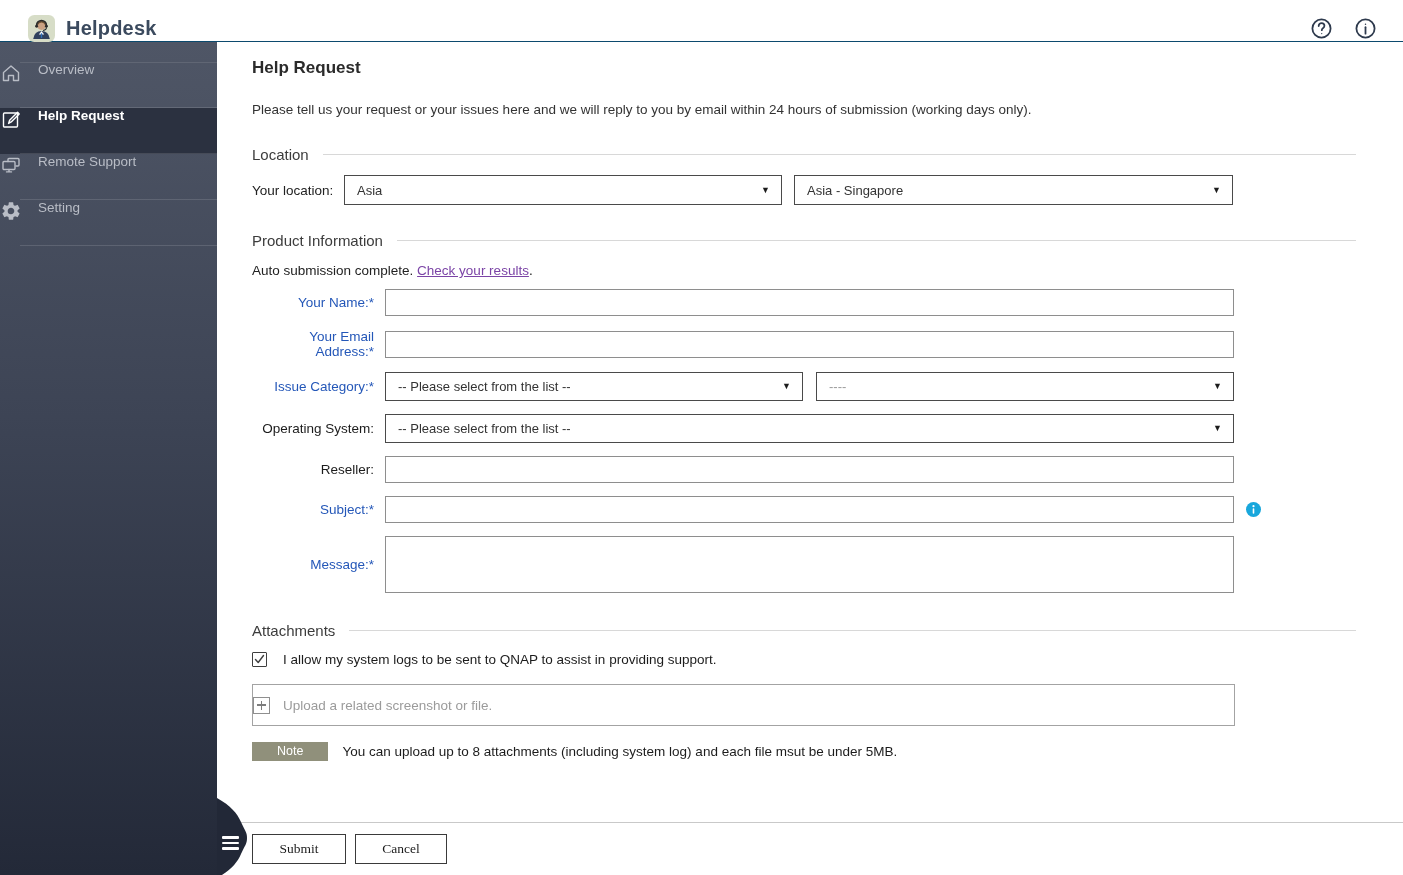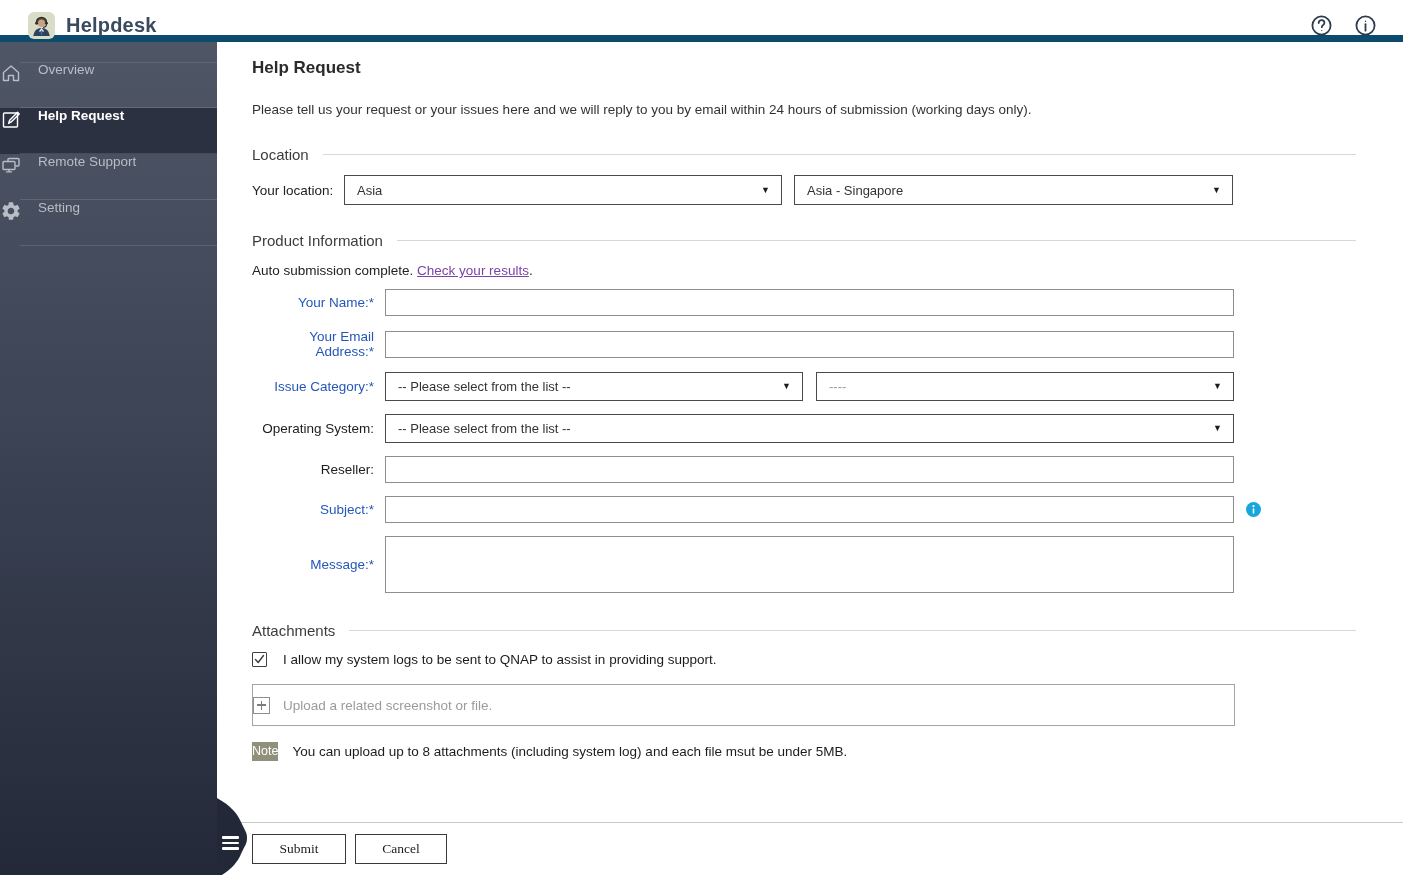--- a/index.html
+++ b/index.html
@@ -5,21 +5,21 @@
   * { box-sizing: border-box; margin: 0; padding: 0; }
   html,body { width:1403px; height:875px; overflow:hidden; }
   body {
     font-family: "Liberation Sans", "DejaVu Sans", sans-serif;
     background:#fff; position:relative; color:#1c1c1c;
   }
 
   
   .topbar {
     position:absolute; top:0; left:0; width:100%; height:42px; background:#fff;
-    border-bottom:7px solid #0c4a6e; display:flex; align-items:center;
+    border-bottom:1px solid #0c4a6e; display:flex; align-items:center;
     padding:16px 26px 0 28px; z-index:10;
   }
   .logo { width:27px; height:27px; margin-right:11px; flex:0 0 auto; }
   .app-title { font-size:20px; font-weight:bold; color:#3b4a5e; letter-spacing:.2px; }
   .topbar-spacer { flex:1; }
   .circle-icon { margin-left:21px; cursor:pointer; display:flex; }
 
   
   .sidebar {
     position:absolute; top:42px; left:0; bottom:0; width:217px;
@@ -104,21 +104,21 @@
     margin-top:17px; width:983px; height:42px; border:1px solid #a3a3a3;
     display:flex; align-items:center; padding-left:0; cursor:pointer;
   }
   .plus-box { width:17px; height:17px; border:1px solid #8f8f8f; position:relative; margin-right:13px; }
   .plus-box::before, .plus-box::after { content:""; position:absolute; background:#7d7d7d; }
   .plus-box::before { left:3px; right:3px; top:50%; height:1.5px; margin-top:-1px; }
   .plus-box::after { top:3px; bottom:3px; left:50%; width:1.5px; margin-left:-1px; }
   .upload-text { font-size:13.5px; color:#9b9b9b; }
 
   .note-row { margin-top:16px; display:flex; align-items:center; font-size:13.5px; color:#1c1c1c; }
-  .note-badge { background:#90907b; color:#fff; font-size:12.5px; padding:2px 0 3px; margin-right:14px; }
+  .note-badge { background:#90907b; color:#fff; font-size:12.5px; padding:2px 25px 3px; margin-right:14px; }
 
   
   .footer {
     position:absolute; left:0; right:0; bottom:0; height:53px; background:#fff;
     border-top:1px solid #c9c9c9; display:flex; align-items:center; padding-left:35px;font-family:Liberation Serif, serif;
   }
   .btn {
     height:30px; width:94px; background:#fff; border:1px solid #3a3a3a;
     font-family:inherit; font-size:13.5px; color:#1c1c1c; cursor:pointer;
   }

